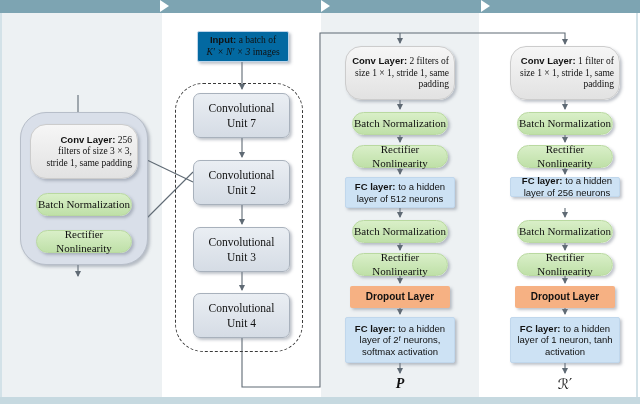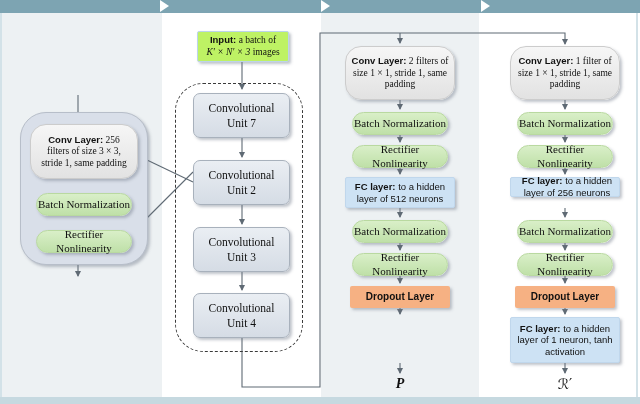--- a/index.html
+++ b/index.html
@@ -20,30 +20,30 @@
   .col4{left:479px;width:157px;background:#ffffff;}
 
   
   .node{position:absolute;box-sizing:border-box;display:flex;flex-direction:column;
         justify-content:center;text-align:center;line-height:1.22;}
   .shadow{box-shadow:2px 2px 3px rgba(115,125,140,.45);}
 
   .bigbox{left:20px;top:112px;width:128px;height:153px;background:#d9dfe9;
           border:1px solid #b7bec9;border-radius:26px;}
   .convbox{background:linear-gradient(#f6f6f6,#e2e2e2);border:1px solid #cccccc;
-           border-radius:16px;font-size:9.5px;padding:2px 5px;}
+           border-radius:16px;font-size:9.5px;padding:2px 5px;text-align:right;}
   .pill{background:linear-gradient(#d9efc8,#bfe0a8);border:1px solid #b9d9a0;
         border-radius:12px;font-size:11px;}
   .fcbox{background:#cde2f4;border:1px solid #c0d7ec;border-radius:2px;
          font-size:9.5px;font-family:"Liberation Sans","DejaVu Sans",sans-serif;padding:2px 4px;}
   .dropbox{background:#f6b183;border-radius:2px;font-size:10px;font-weight:bold;
            font-family:"Liberation Sans","DejaVu Sans",sans-serif;}
   .unitbox{background:linear-gradient(#eaeef3,#d5dce5);border:1px solid #a8b1bc;
            border-radius:7px;font-size:11.5px;font-weight:normal;}
-  .inputbox{background:#bef264;border:1px solid #bcd4ea;border-radius:2px;font-size:9.5px;}
+  .inputbox{background:#0369a1;border:1px solid #bcd4ea;border-radius:2px;font-size:9.5px;}
 
   .b{font-weight:bold;font-family:"Liberation Sans","DejaVu Sans",sans-serif;}
   .serif{font-family:"Liberation Serif","DejaVu Serif",serif;}
   .i{font-style:italic;}
 
   .outlab{position:absolute;top:376px;width:40px;text-align:center;font-size:14px;}
   .plab{font-weight:bold;font-style:italic;}
   .rlab{font-family:"DejaVu Serif","DejaVu Sans",serif;}
 
   svg.lines{position:absolute;left:0;top:0;pointer-events:none;}
@@ -161,20 +161,23 @@
   </div>
   <div class="node pill shadow" style="left:352px;top:220px;width:96px;height:23px;">
     <span>Batch Normalization</span>
   </div>
   <div class="node pill shadow" style="left:352px;top:253px;width:96px;height:23px;">
     <span>Rectifier Nonlinearity</span>
   </div>
   <div class="node dropbox shadow" style="left:350px;top:286px;width:100px;height:22px;">
     <span>Dropout Layer</span>
   </div>
+  <div class="node fcbox shadow" style="left:345px;top:317px;width:110px;height:46px;">
+    <div><span class="b">FC layer:</span><span> to a hidden layer of 2ᶠ neurons, softmax activation</span></div>
+  </div>
   <div class="outlab plab" style="left:380px;">P</div>
 
   <div class="node convbox shadow" style="left:510px;top:46px;width:110px;height:54px;">
     <div><span class="b">Conv Layer:</span><span class="serif"> 1 filter of size 1 × 1, stride 1, same padding</span></div>
   </div>
   <div class="node pill shadow" style="left:517px;top:112px;width:96px;height:23px;">
     <span>Batch Normalization</span>
   </div>
   <div class="node pill shadow" style="left:517px;top:145px;width:96px;height:23px;">
     <span>Rectifier Nonlinearity</span>

